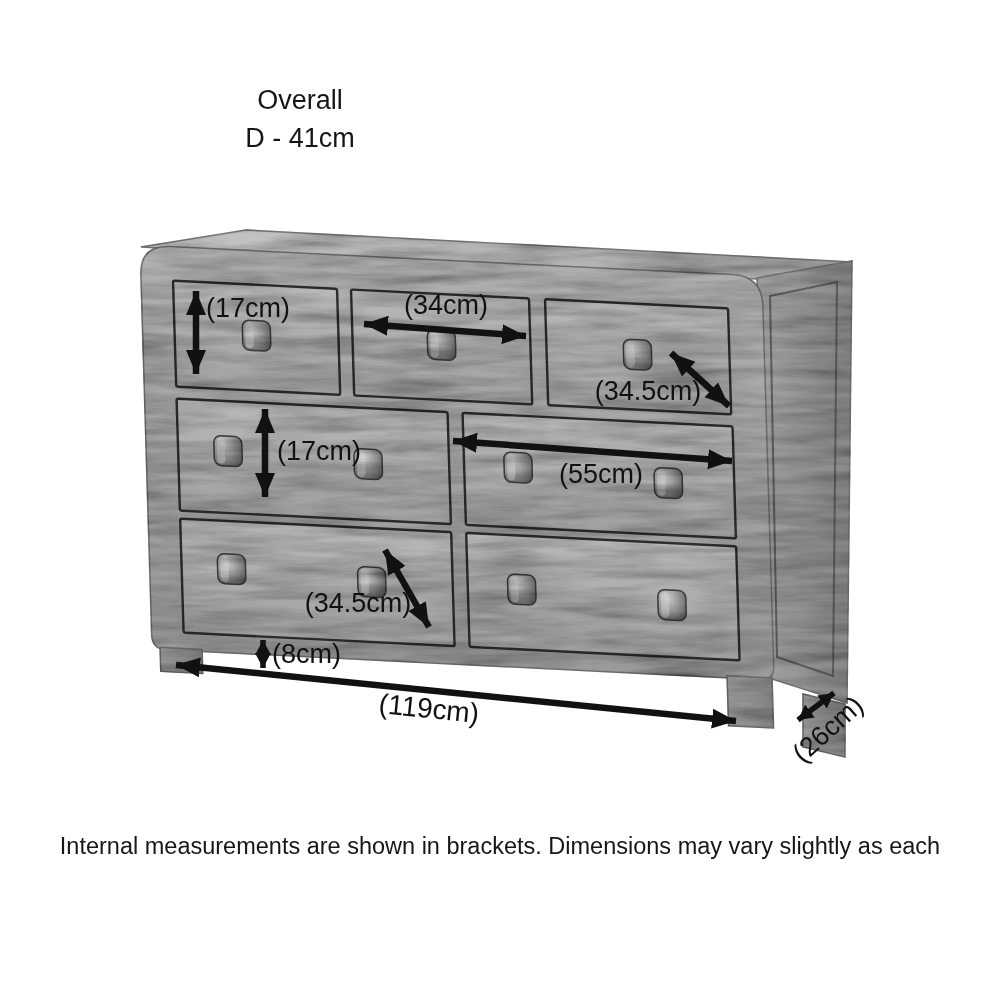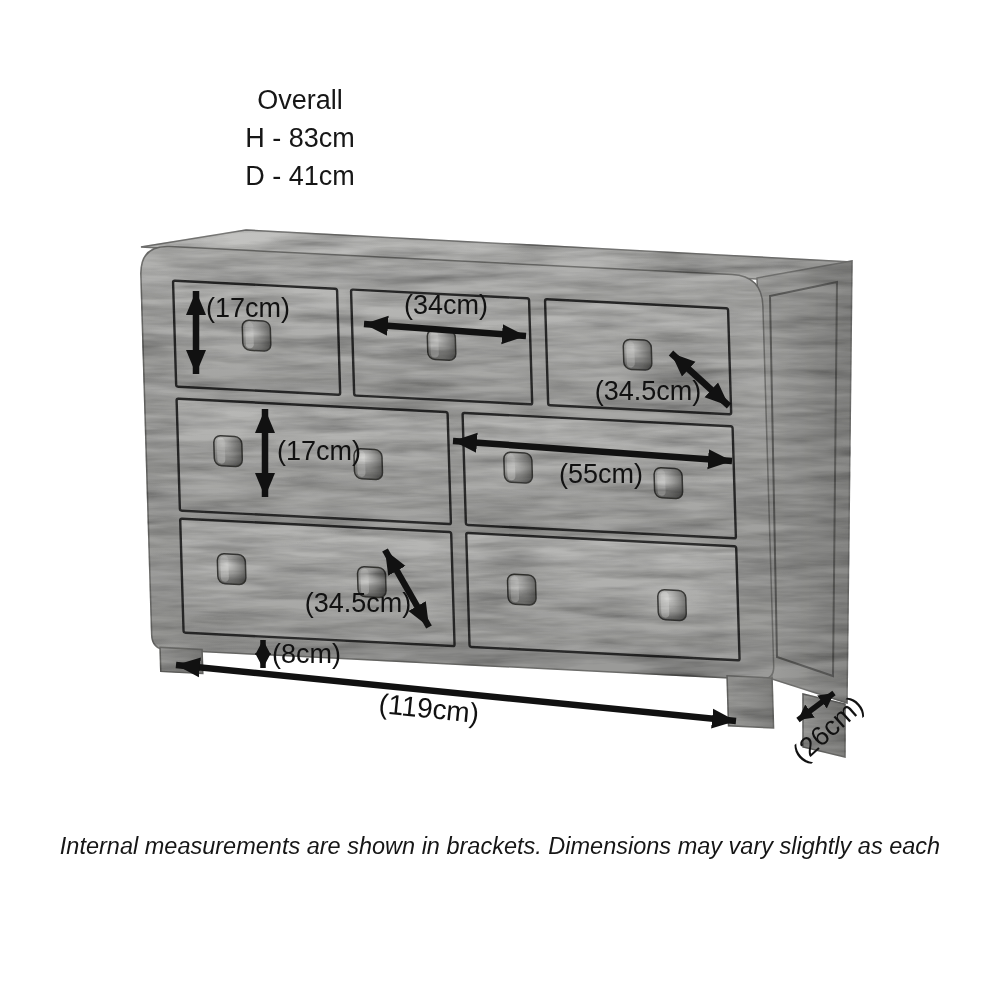--- a/index.html
+++ b/index.html
@@ -1,36 +1,35 @@
 <!DOCTYPE html>
 <html><head>
 <meta charset="utf-8">
 <style>
   html,body{margin:0;padding:0;background:#ffffff;}
   .page{position:relative;width:1000px;height:1000px;background:#ffffff;overflow:hidden;
         font-family:"Liberation Sans", sans-serif;color:#1c1c1c;}
   .overall-block{position:absolute;left:150px;top:60px;width:300px;text-align:center;
         font-size:27px;line-height:38px;color:#161616;margin-top:21px;}
   .footer-block{position:absolute;left:0;top:829px;width:1000px;text-align:center;
-        font-size:23.5px;line-height:35px;color:#161616;white-space:nowrap;font-style:italic;}
+        font-size:23.5px;line-height:35px;color:#161616;white-space:nowrap;}
   .diagram-svg{position:absolute;left:0;top:0;}
   .dim-line{stroke:#111111;stroke-width:6.5;stroke-linecap:butt;}
   .dim-line-small{stroke:#111111;stroke-width:5.5;}
   .dim-label{fill:#111111;font-family:"Liberation Sans", sans-serif;font-size:27px;}
   .dim-label-big{fill:#111111;font-family:"Liberation Sans", sans-serif;font-size:28px;}
   .drawer{fill:url(#gDrawer);stroke:#2d2d2d;stroke-width:2.4;}
 </style>
 </head>
 <body>
 
 <div class="page">
 
   <div class="overall-block">
     <div>Overall</div>
-    <div>H - 83cm</div>
     <div>D - 41cm</div>
   </div>
 
   <svg class="diagram-svg" width="1000" height="1000" viewBox="0 0 1000 1000">
     <defs>
       <linearGradient id="gFront" x1="0" y1="0" x2="0.1" y2="1">
         <stop offset="0" stop-color="#b1b1af"></stop>
           <stop offset="1" stop-color="#9a9a98"></stop>
       </linearGradient>
       <linearGradient id="gDrawer" x1="0" y1="0" x2="0.05" y2="1">

